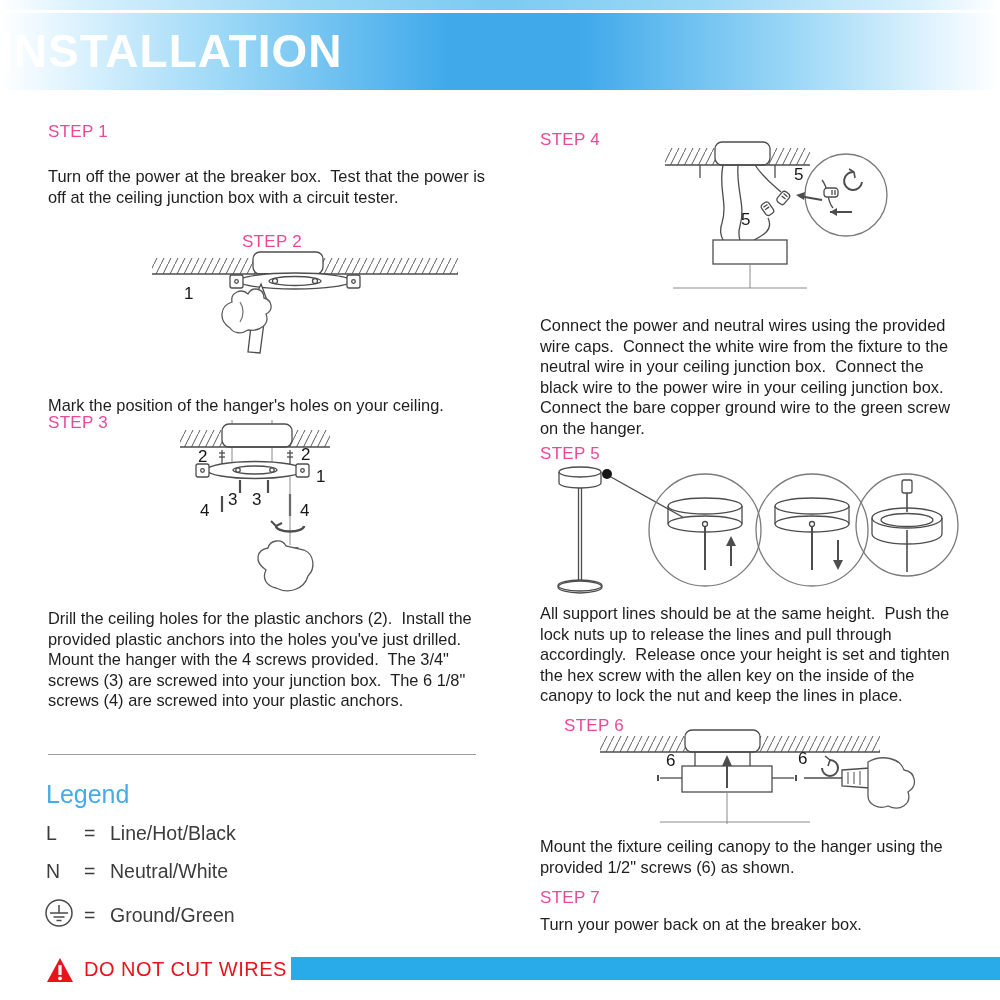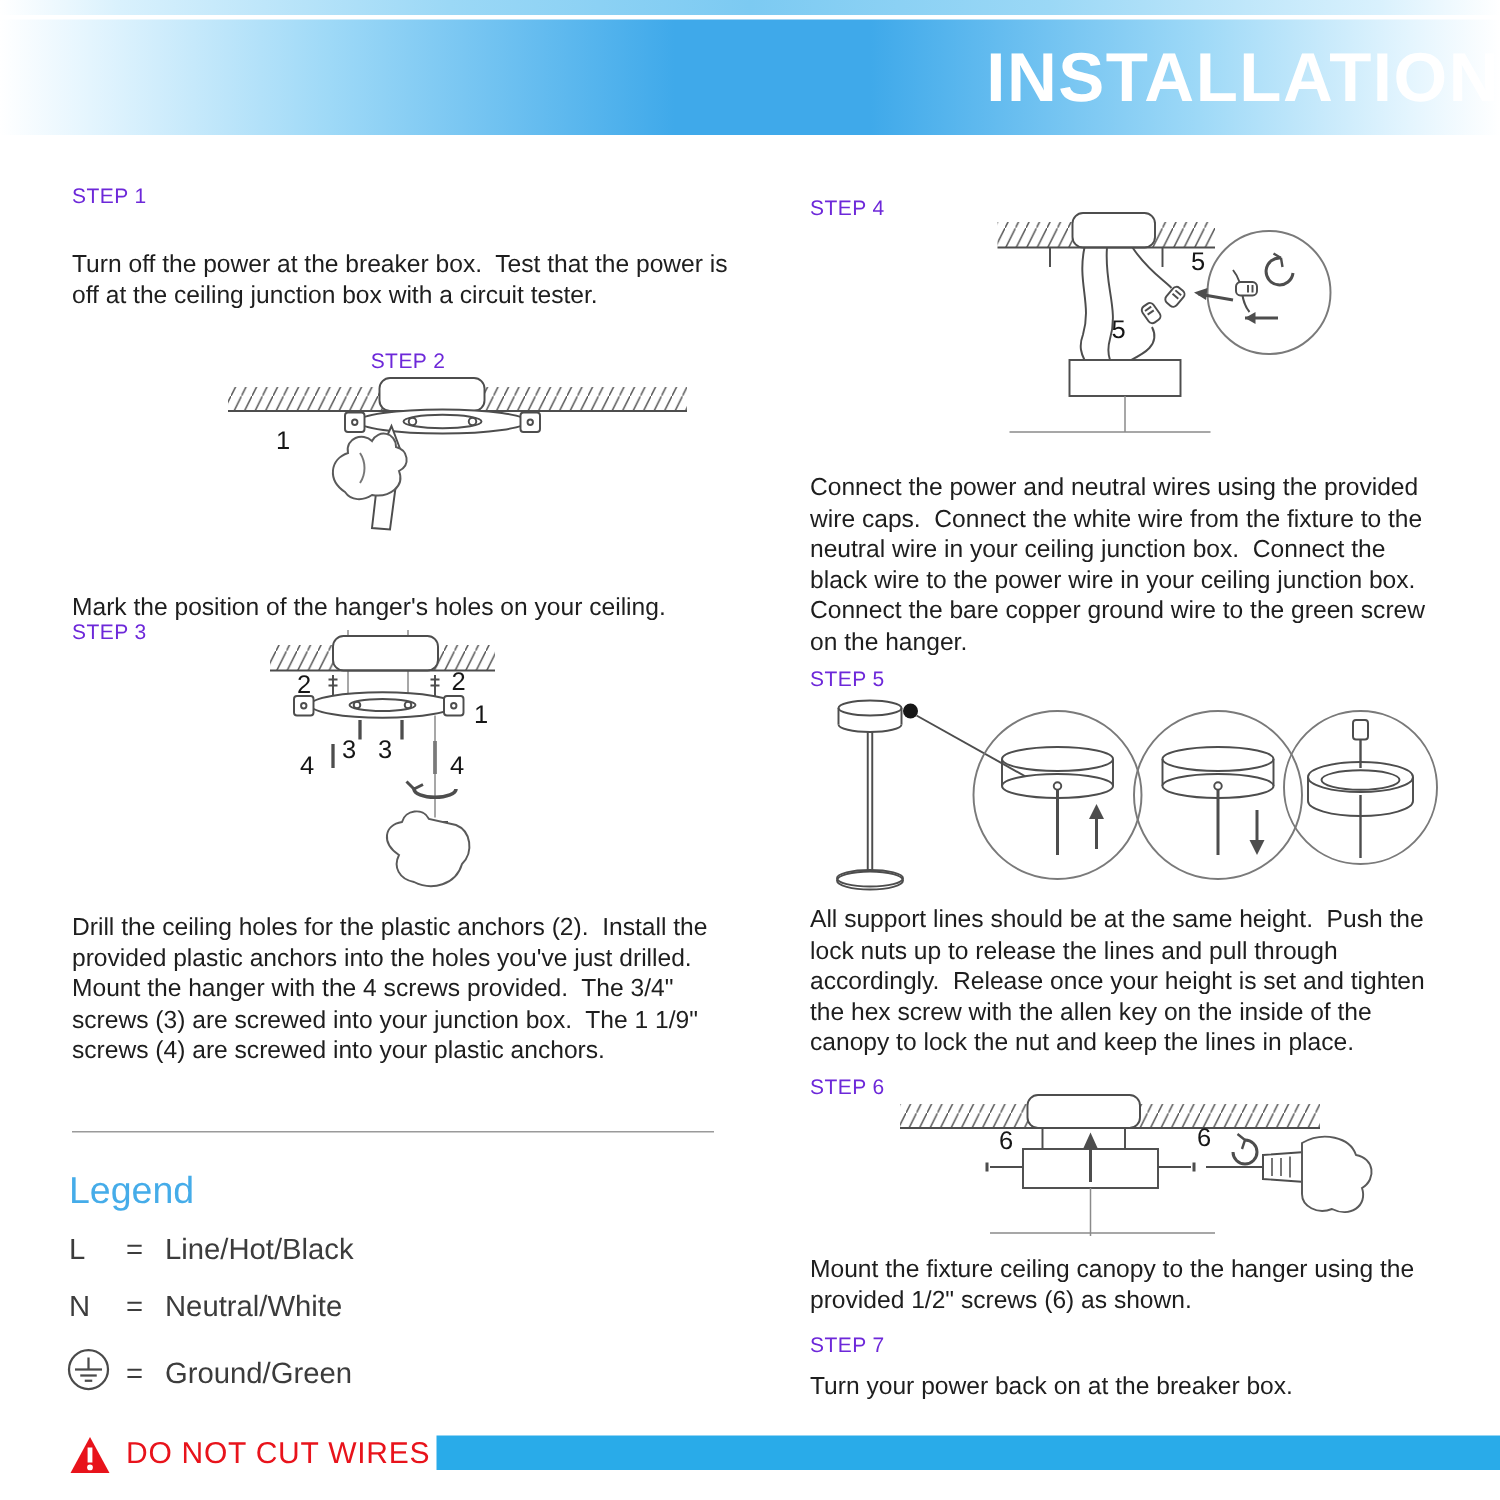--- a/index.html
+++ b/index.html
@@ -3,24 +3,24 @@
 <meta charset="utf-8">
 <style>
   html,body{margin:0;padding:0;background:#fff;}
   .page{position:relative;width:1000px;height:1000px;background:#fff;overflow:hidden;
         font-family:"Liberation Sans", sans-serif;color:#1e1e1e;}
   
   .hdr-strip{position:absolute;left:0;top:0;width:1000px;height:10px;
      background:linear-gradient(90deg,#ffffff 0%,#d9f1fd 8%,#9bd8f6 30%,#7ccaf2 50%,#9bd8f6 70%,#d9f1fd 92%,#ffffff 100%);}
   .hdr-band{position:absolute;left:0;top:13px;width:1000px;height:77px;
      background:linear-gradient(90deg,#ffffff 0%,#e4f5fe 6%,#9ed9f7 22%,#3fa9ea 45%,#3fa9ea 58%,#9ed9f7 80%,#e4f5fe 94%,#ffffff 100%);}
-  .hdr-title{width:100%;text-align:right;line-height:77px;color:#ffffff;
+  .hdr-title{width:100%;text-align:left;line-height:77px;color:#ffffff;
      font-size:46px;font-weight:700;letter-spacing:1px;margin:0;}
   
-  .step-h{position:absolute;font-size:14px;color:#6d28d9;letter-spacing:.3px;}
+  .step-h{position:absolute;font-size:17px;color:#ec4899;letter-spacing:.3px;}
   .body{position:absolute;font-size:16.4px;line-height:20.5px;color:#1e1e1e;white-space:pre-wrap;}
   .colL{left:48px;width:448px;}
   .colR{left:540px;width:424px;}
   .divider{position:absolute;left:48px;top:754px;width:428px;height:0;border-top:1px solid #9a9a9a;}
   .legend-h{position:absolute;left:46px;top:780px;font-size:25px;color:#45ace9;}
   .lg-row{position:absolute;left:46px;display:flex;align-items:center;font-size:19.5px;color:#3c3c3c;}
   .lg-sym{width:38px;display:inline-block;}
   .lg-eq{width:26px;display:inline-block;}
   svg text{font-family:"Liberation Sans",sans-serif;}
   .dg{position:absolute;}
@@ -122,21 +122,21 @@
       <text x="28" y="42">2</text>
       <text x="131" y="40">2</text>
       <text x="146" y="62">1</text>
       <text x="58" y="85">3</text>
       <text x="82" y="85">3</text>
       <text x="30" y="96">4</text>
       <text x="130" y="96">4</text>
     </g>
   </svg>
 
-  <div class="body colL" style="top:608px;">Drill the ceiling holes for the plastic anchors (2).  Install the provided plastic anchors into the holes you've just drilled.  Mount the hanger with the 4 screws provided.  The 3/4" screws (3) are screwed into your junction box.  The 1 1/9" screws (4) are screwed into your plastic anchors.</div>
+  <div class="body colL" style="top:608px;">Drill the ceiling holes for the plastic anchors (2).  Install the provided plastic anchors into the holes you've just drilled.  Mount the hanger with the 4 screws provided.  The 3/4" screws (3) are screwed into your junction box.  The 6 1/8" screws (4) are screwed into your plastic anchors.</div>
 
   <div class="divider"></div>
 
   <div class="legend-h">Legend</div>
 
   <div class="lg-row" style="top:822px;">
     <span class="lg-sym">L</span>
     <span class="lg-eq">=</span>
     <span>Line/Hot/Black</span>
   </div>
@@ -261,21 +261,21 @@
         <ellipse cx="362" cy="58" rx="26" ry="6.5"></ellipse>
         <line x1="362" y1="50" x2="362" y2="30" stroke-width="1.6"></line>
         <rect x="357" y="18" width="10" height="13" rx="2" fill="#fff"></rect>
         <line x1="362" y1="68" x2="362" y2="110" stroke-width="1.6"></line>
       </g>
     </g>
   </svg>
 
   <div class="body colR" style="top:603px;">All support lines should be at the same height.  Push the lock nuts up to release the lines and pull through accordingly.  Release once your height is set and tighten the hex screw with the allen key on the inside of the canopy to lock the nut and keep the lines in place.</div>
 
-  <div class="step-h colR" style="top:716px;">STEP 6</div>
+  <div class="step-h colR" style="top:716px;margin-left:24px;">STEP 6</div>
 
   <svg class="dg" style="left:590px;top:728px;" width="345" height="118" viewBox="0 0 345 118">
     <defs>
       <pattern id="h6" patternUnits="userSpaceOnUse" width="7" height="14">
         <line x1="0" y1="14" x2="7" y2="0" stroke="#5a5a5a" stroke-width="1"></line>
       </pattern>
     </defs>
     <g fill="none" stroke="#4d4d4d" stroke-width="1.3">
       <rect x="10" y="8" width="280" height="16" fill="url(#h6)" stroke="none"></rect>
       <rect x="95" y="2" width="75" height="22" rx="7" fill="#fff"></rect>

